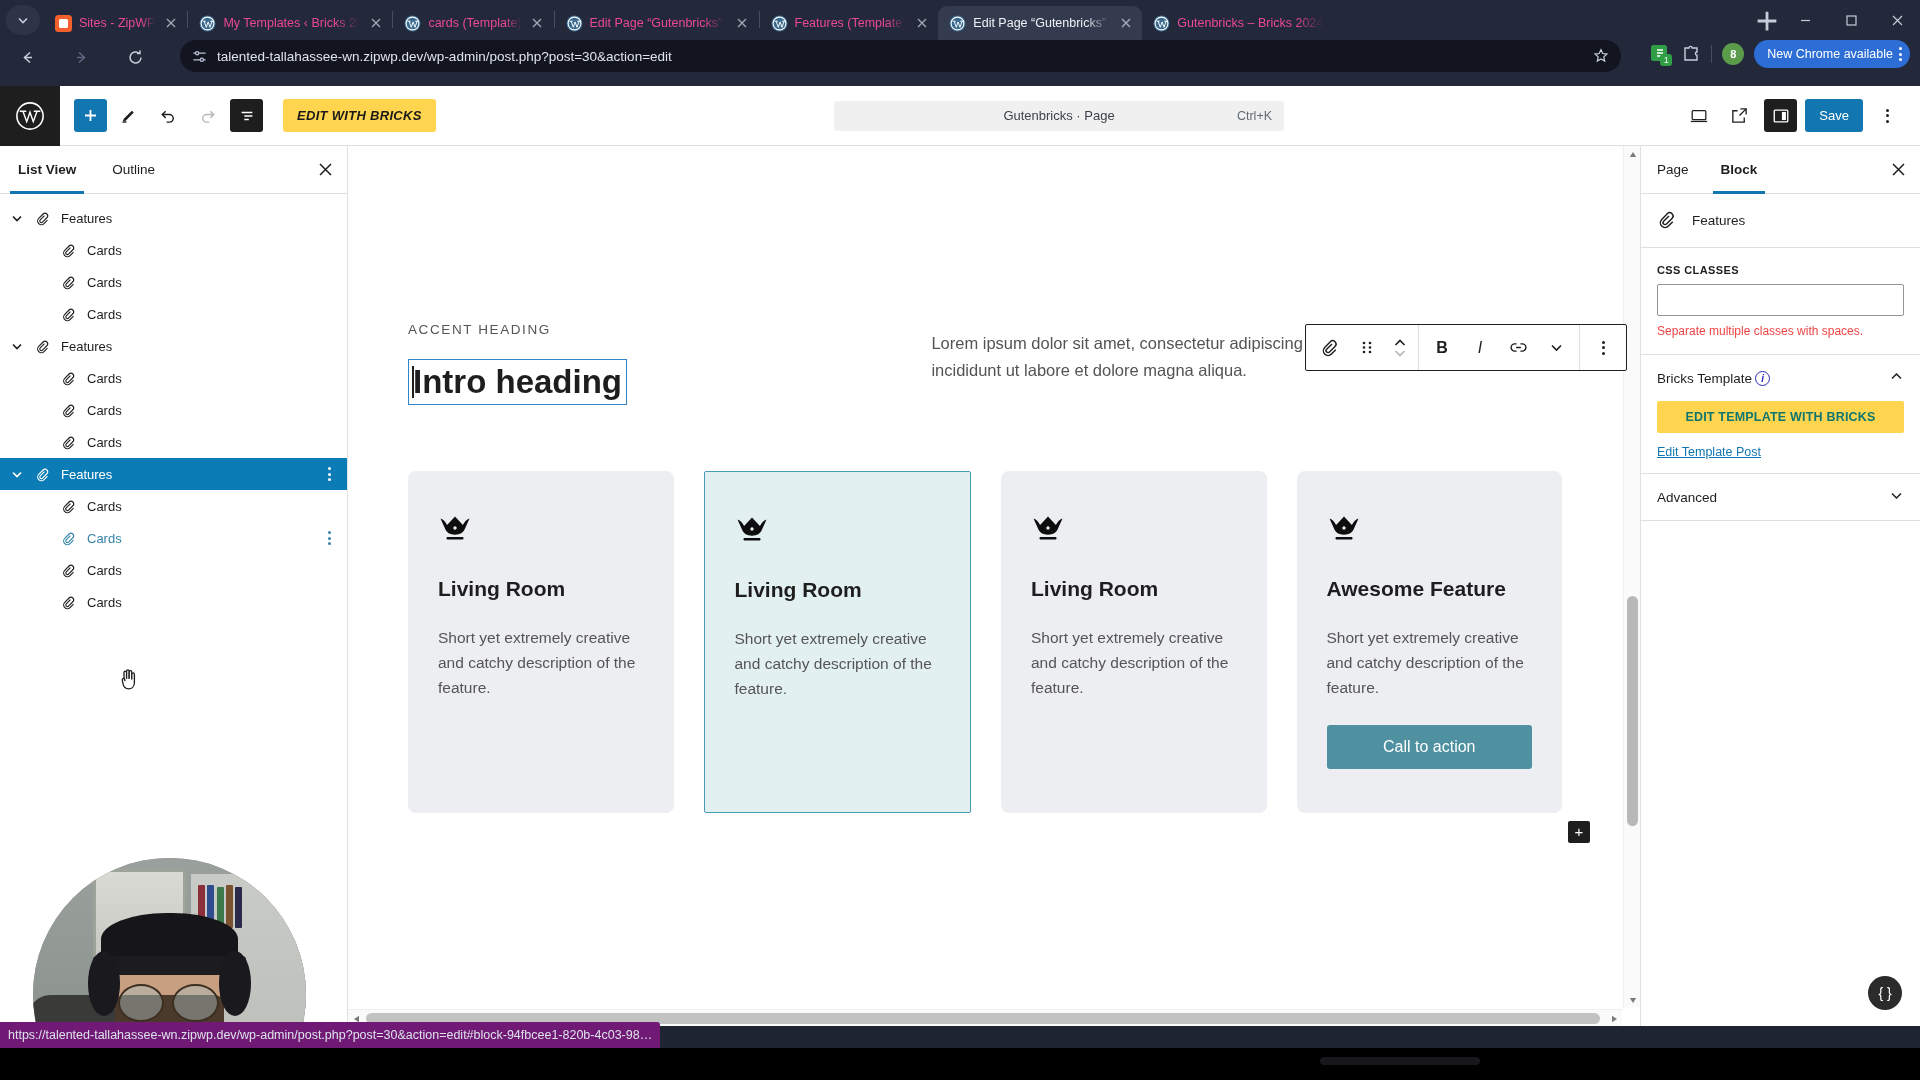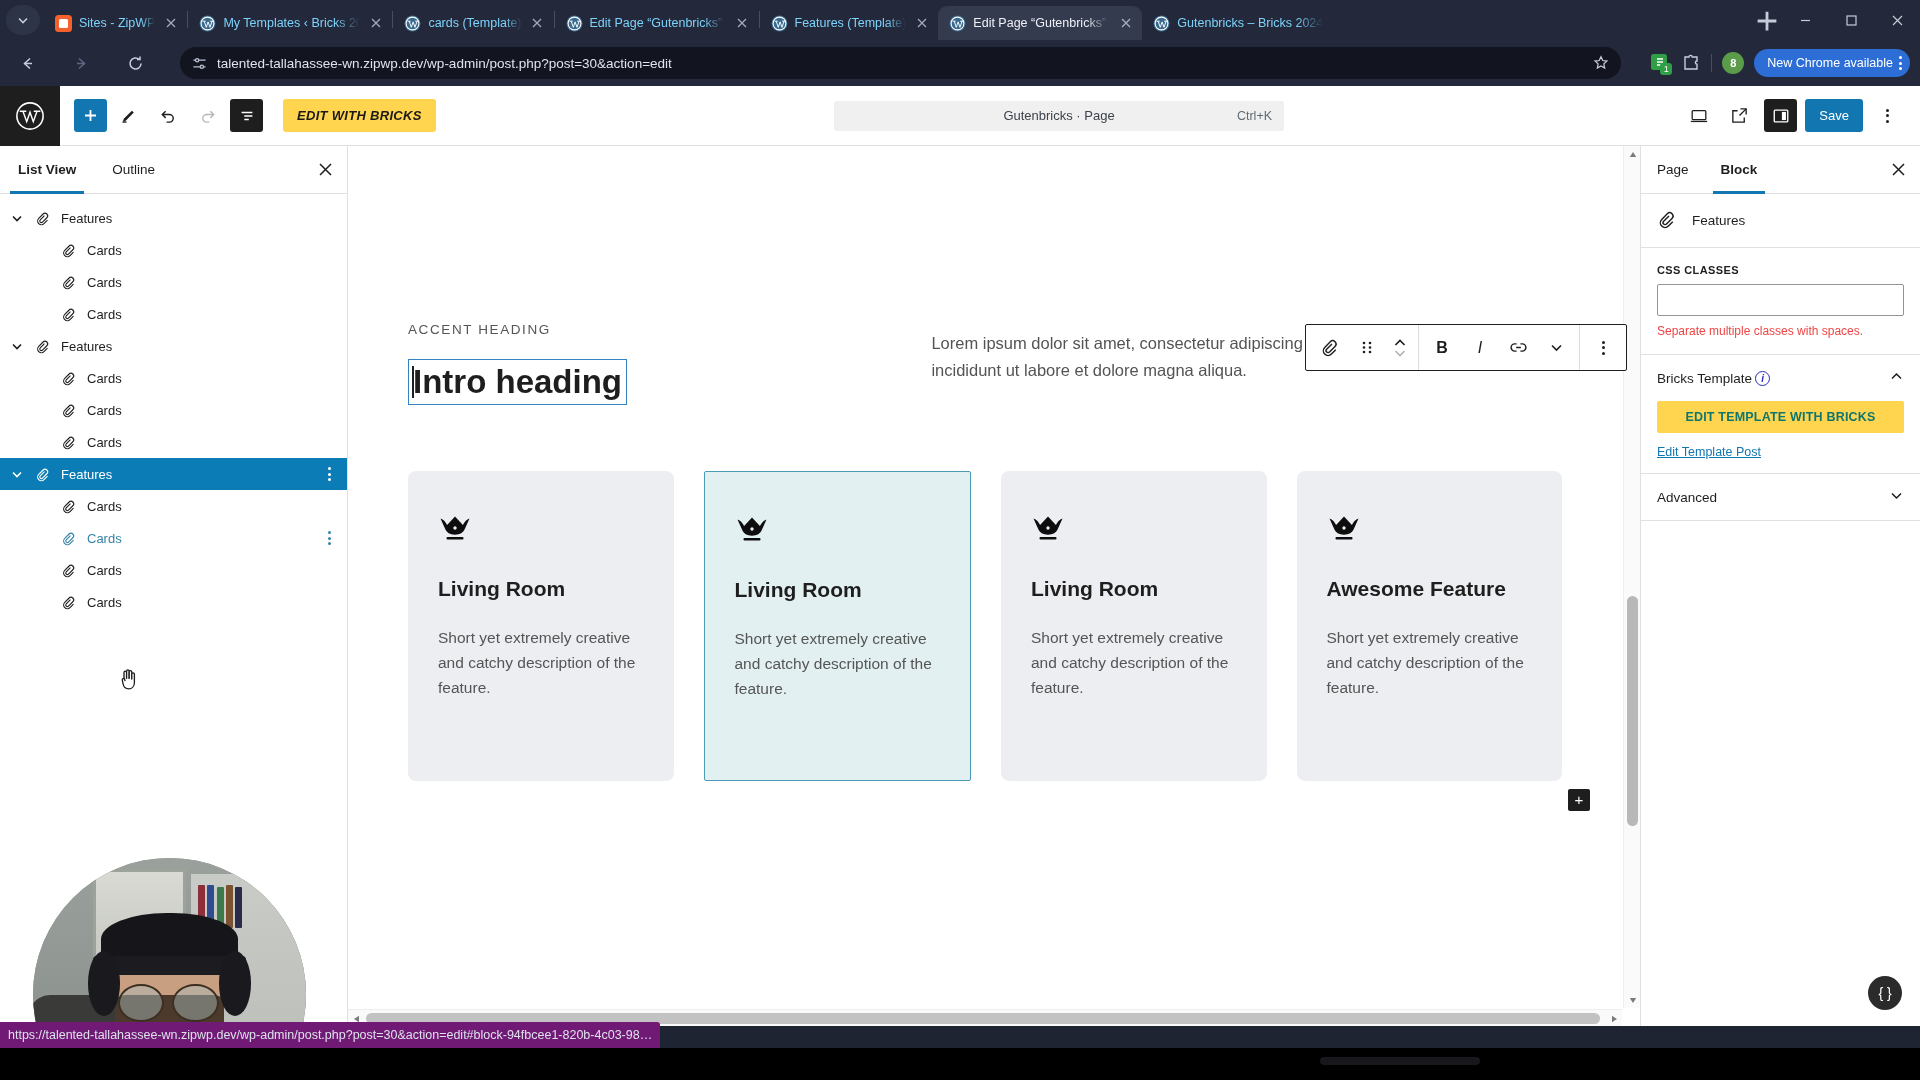--- a/index.html
+++ b/index.html
@@ -20,38 +20,38 @@
   }
   .tabstrip-chev {
     width:34px; height:30px; margin-bottom:5px; border-radius:15px;
     background:#2e3447; display:flex; align-items:center; justify-content:center;
     flex:0 0 auto; margin-right:4px;
   }
   .tabstrip-chev svg { width:12px; height:12px; }
   .tab {
     height:34px; display:flex; align-items:center; gap:7px;
     padding:0 8px 0 11px; border-radius:9px 9px 0 0;
-    font-size:12.5px; color:#7dd3fc; position:relative;
+    font-size:12.5px; color:#ec4899; position:relative;
     flex:0 1 auto; min-width:0; max-width:204px; overflow:hidden;
   }
   .tab.active { background:#353b4f; color:#eef1f7; }
   .tab .favicon { width:17px; height:17px; flex:0 0 auto; border-radius:3px; }
   .tab .tab-title {
     white-space:nowrap; overflow:hidden; flex:1 1 auto;
     -webkit-mask-image:linear-gradient(to right,#000 82%,transparent 100%);
             mask-image:linear-gradient(to right,#000 82%,transparent 100%);
   }
   .tab .tab-close { width:17px; height:17px; flex:0 0 auto; display:flex; align-items:center; justify-content:center; opacity:.8; }
   .tab-sep { width:1px; height:17px; background:#474d63; align-self:center; margin-bottom:8px; }
   .newtab { width:30px; height:30px; margin:0 0 4px 8px; display:flex; align-items:center; justify-content:center; flex:0 0 auto; }
   .winbtns { margin-left:auto; display:flex; align-items:center; height:40px; gap:0; flex:0 0 auto; }
   .winbtn { width:46px; height:40px; display:flex; align-items:center; justify-content:center; }
 
   
-  .omnirow { height:46px; background:#23283a; display:flex; align-items:center; padding:0 10px; gap:20px; }
+  .omnirow { height:46px; background:#23283a; display:flex; align-items:flex-start; padding:0 10px; gap:20px; }
   .navbtn { width:34px; height:34px; border-radius:17px; display:flex; align-items:center; justify-content:center; }
   .omnibox {
     flex:1 1 auto; height:32px; background:#12151f; border-radius:16px;
     display:flex; align-items:center; padding:0 12px; margin:0 8px; gap:10px;
     color:#dfe3ec; font-size:13.5px;
   }
   .omnibox .url { flex:1 1 auto; white-space:nowrap; overflow:hidden; }
   .omni-right { display:flex; align-items:center; gap:10px; flex:0 0 auto; }
   .ext-badge { position:relative; width:22px; height:22px; }
   .profile-pill {
@@ -722,20 +722,21 @@
                   <p>Short yet extremely creative and catchy description of the feature.</p>
                 </div>
                 <div class="card">
                   <div class="crown"><svg width="34" height="30" viewBox="0 0 34 30" fill="#0d0d0d">
                       <path d="M2.5 3.5 7 13.5c1.7 4.3 4.9 6.2 10 6.2s8.3-1.9 10-6.2l4.5-10c-3 1.2-5.2 3.6-6.6 6.6L17 1.5 9.1 10.1C7.7 7.1 5.5 4.7 2.5 3.5z"></path>
                       <circle cx="17" cy="13" r="1.7" fill="#edeef2"></circle>
                       <rect x="8.5" y="22" width="17" height="2.6" rx="1"></rect>
                     </svg></div>
                   <h3>Awesome Feature</h3>
                   <p>Short yet extremely creative and catchy description of the feature.</p>
+                  <div class="cta">Call to action</div>
                   <div class="plus-chip">+</div>
                 </div>
               </div>
           </div>
         </div>
 
         <div class="blocktoolbar">
           <div class="bt-group">
             <div class="bt-btn">
               <svg width="19" height="19" viewBox="0 0 20 20" fill="none" stroke="#1e1e1e" stroke-width="1.5">

